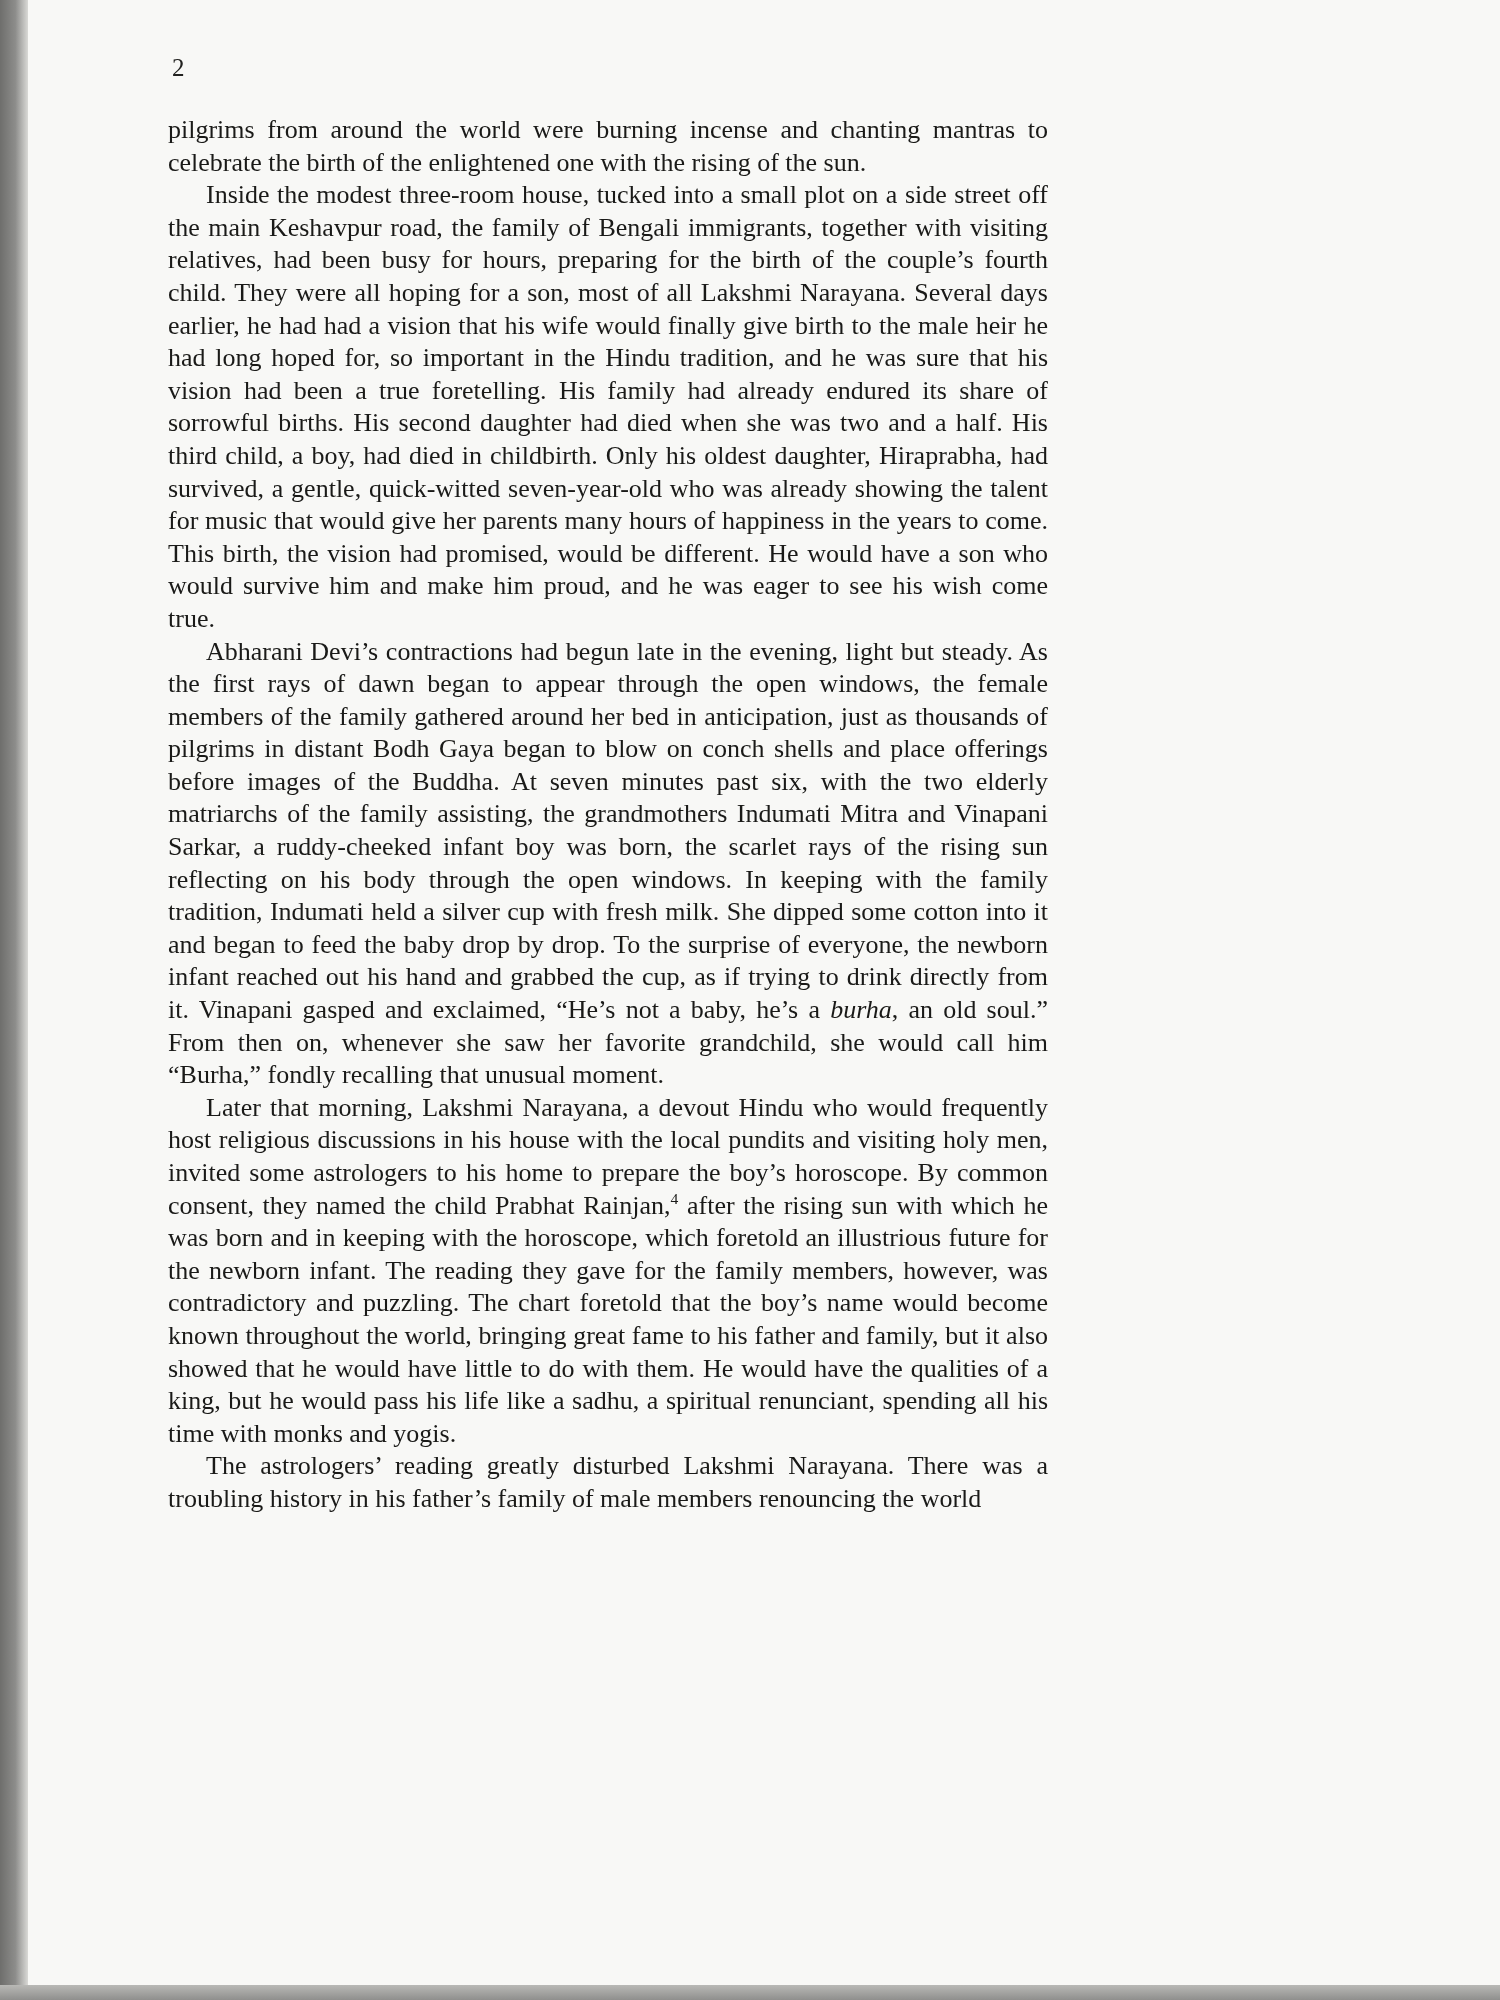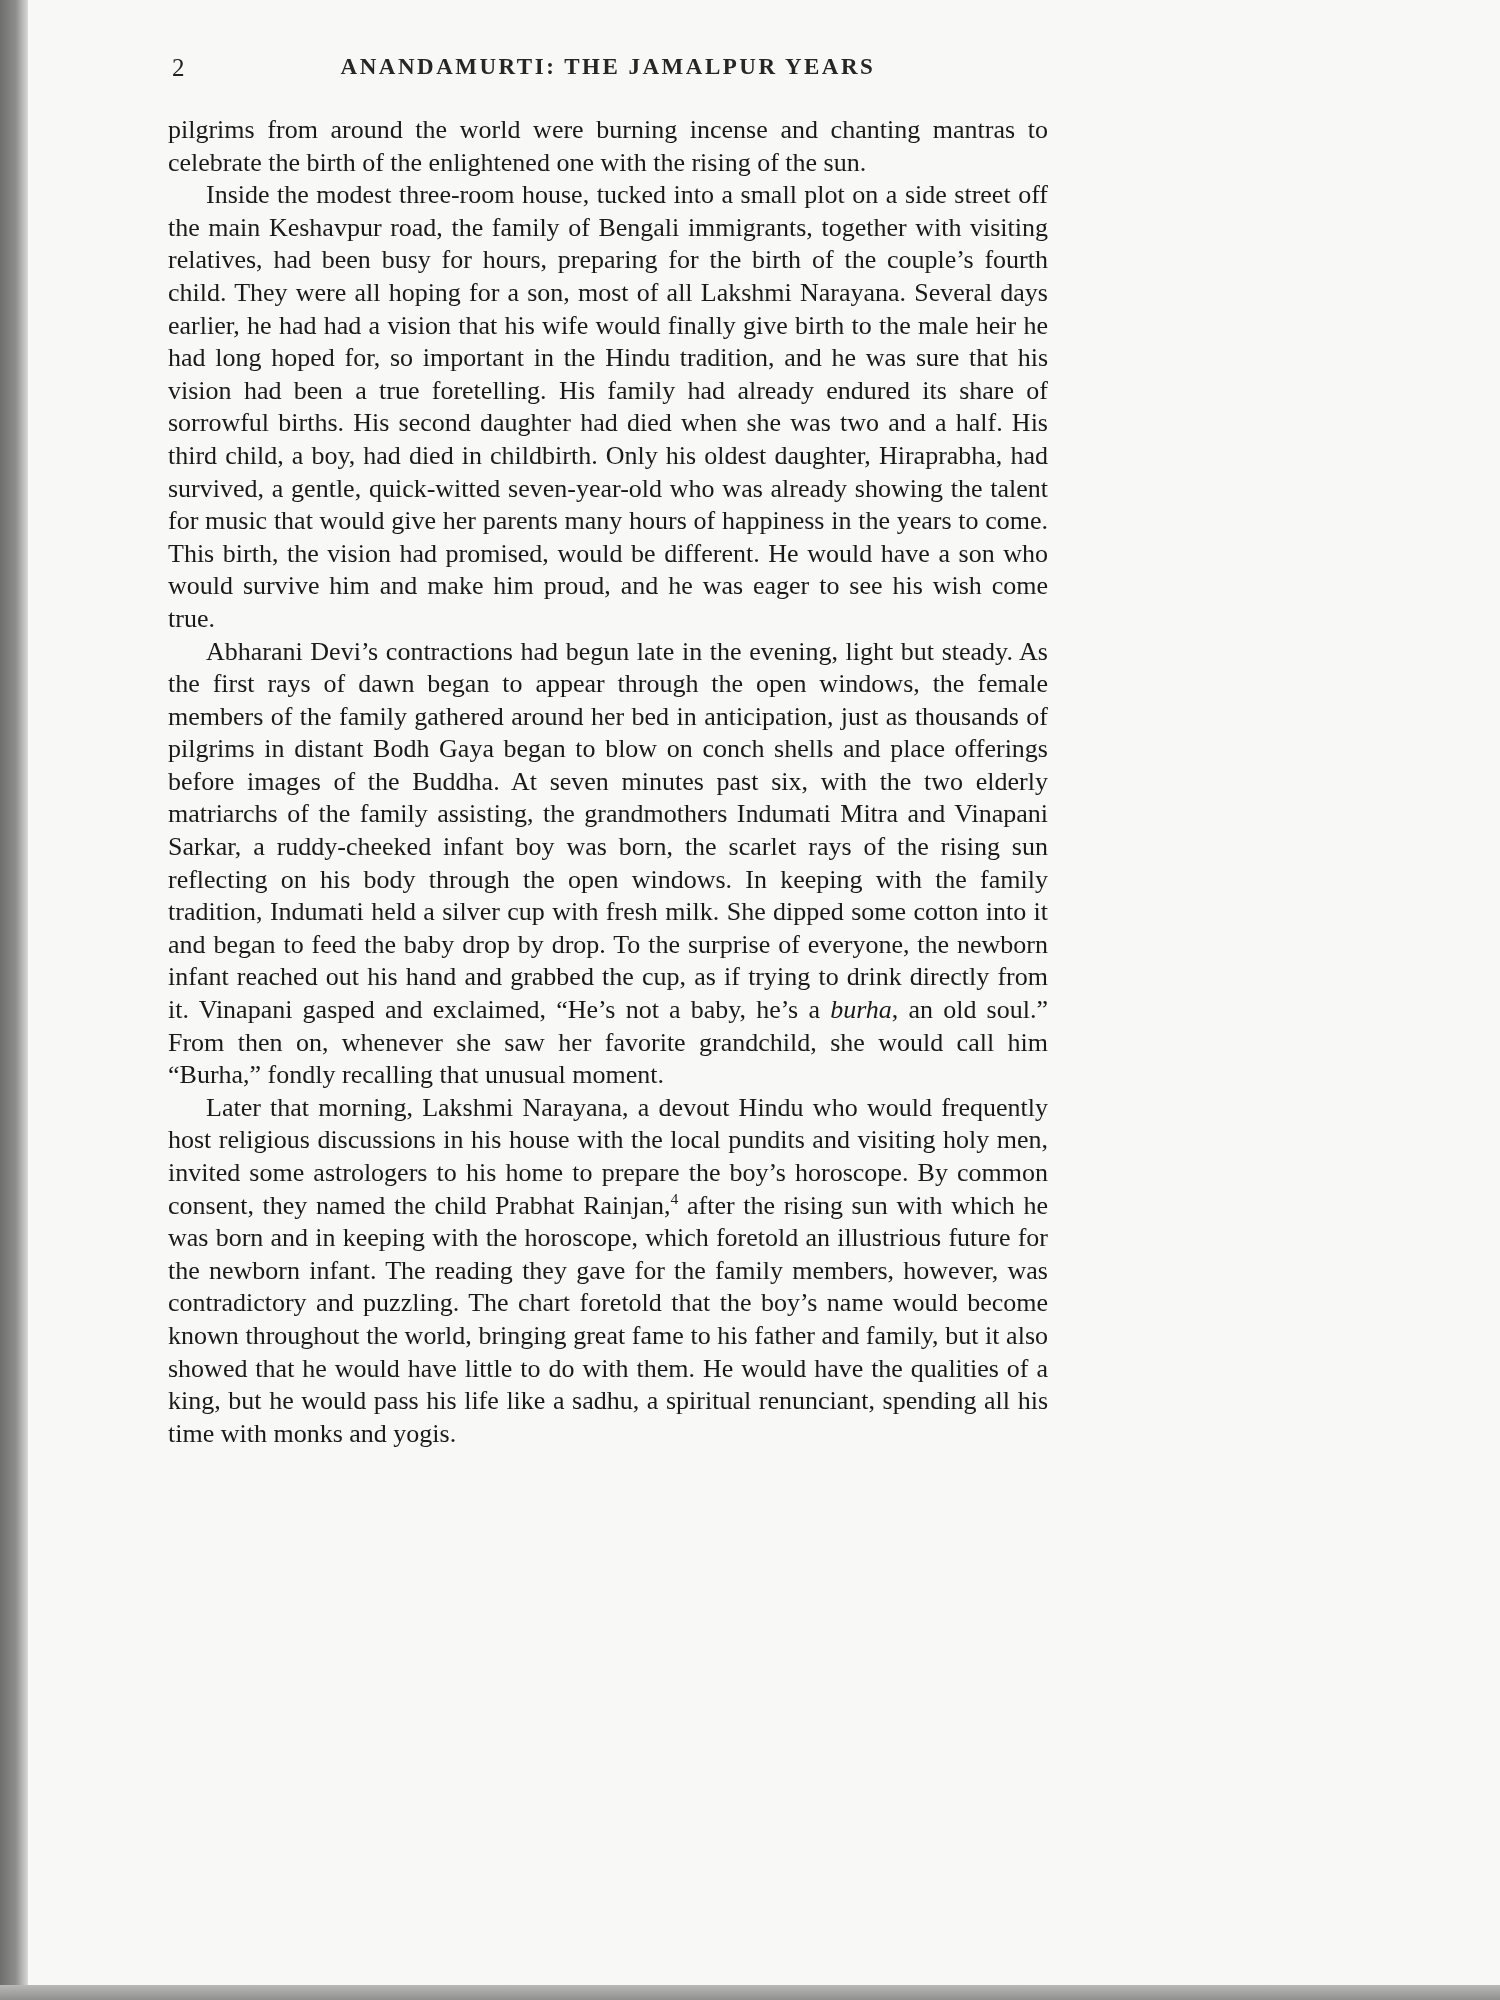--- a/index.html
+++ b/index.html
@@ -75,29 +75,29 @@
 <body>
 
 <div class="scan">
   <div class="edge-left"></div>
   <div class="edge-bottom"></div>
 
   <div class="text-block">
 
     <header class="running-head-row">
       <span class="pagenum">2</span>
-      <span class="runhead">ANANDAMURTI: THE JAMALPUR YEARS</span>
     </header>
 
     <main class="body-text">
 
       <p class="para noindent">pilgrims from around the world were burning incense and chanting mantras to celebrate the birth of the enlightened one with the rising of the sun.</p>
 
       <p class="para">Inside the modest three-room house, tucked into a small plot on a side street off the main Keshavpur road, the family of Bengali immigrants, together with visiting relatives, had been busy for hours, preparing for the birth of the couple’s fourth child. They were all hoping for a son, most of all Lakshmi Narayana. Several days earlier, he had had a vision that his wife would finally give birth to the male heir he had long hoped for, so important in the Hindu tradition, and he was sure that his vision had been a true foretelling. His family had already endured its share of sorrowful births. His second daughter had died when she was two and a half. His third child, a boy, had died in childbirth. Only his oldest daughter, Hiraprabha, had survived, a gentle, quick-witted seven-year-old who was already showing the talent for music that would give her parents many hours of happiness in the years to come. This birth, the vision had promised, would be different. He would have a son who would survive him and make him proud, and he was eager to see his wish come true.</p>
 
       <p class="para"><span>Abharani Devi’s contractions had begun late in the evening, light but steady. As the first rays of dawn began to appear through the open windows, the female members of the family gathered around her bed in anticipation, just as thousands of pilgrims in distant Bodh Gaya began to blow on conch shells and place offerings before images of the Buddha. At seven minutes past six, with the two elderly matriarchs of the family assisting, the grandmothers Indumati Mitra and Vinapani Sarkar, a ruddy-cheeked infant boy was born, the scarlet rays of the rising sun reflecting on his body through the open windows. In keeping with the family tradition, Indumati held a silver cup with fresh milk. She dipped some cotton into it and began to feed the baby drop by drop. To the surprise of everyone, the newborn infant reached out his hand and grabbed the cup, as if trying to drink directly from it. Vinapani gasped and exclaimed, “He’s not a baby, he’s a </span><i class="it">burha</i><span>, an old soul.” From then on, whenever she saw her favorite grandchild, she would call him “Burha,” fondly recalling that unusual moment.</span></p>
 
       <p class="para"><span>Later that morning, Lakshmi Narayana, a devout Hindu who would frequently host religious discussions in his house with the local pundits and visiting holy men, invited some astrologers to his home to prepare the boy’s horoscope. By common consent, they named the child Prabhat Rainjan,</span><sup class="fn">4</sup><span> after the rising sun with which he was born and in keeping with the horoscope, which foretold an illustrious future for the newborn infant. The reading they gave for the family members, however, was contradictory and puzzling. The chart foretold that the boy’s name would become known throughout the world, bringing great fame to his father and family, but it also showed that he would have little to do with them. He would have the qualities of a king, but he would pass his life like a sadhu, a spiritual renunciant, spending all his time with monks and yogis.</span></p>
 
+      <p class="para">The astrologers’ reading greatly disturbed Lakshmi Narayana. There was a troubling history in his father’s family of male members renouncing the world</p>
 
     </main>
   </div>
 </div>
 
 </body></html>

